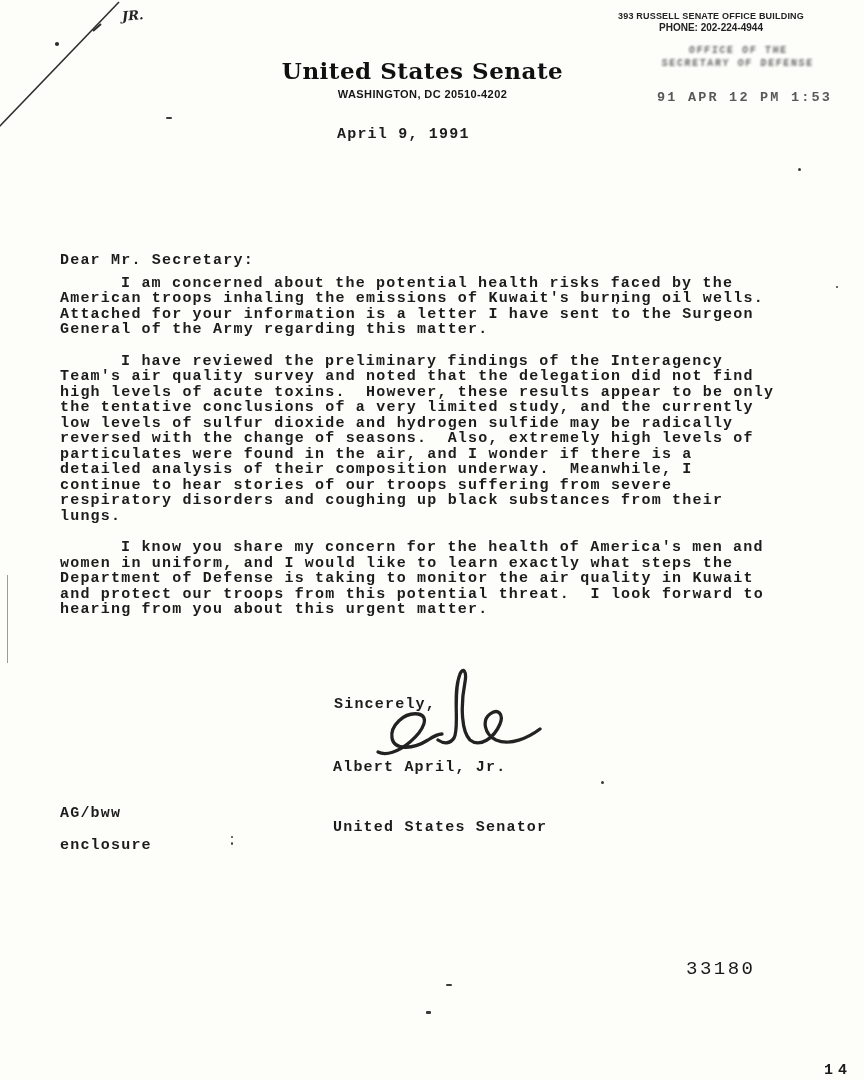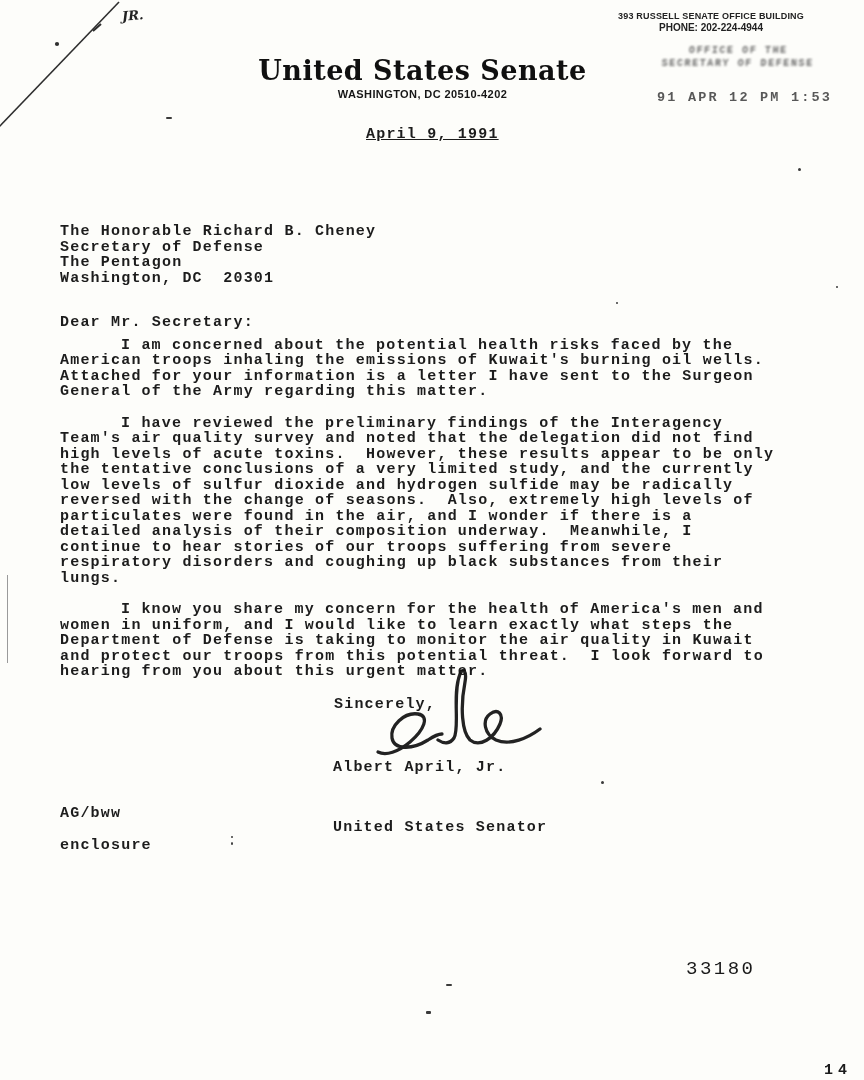--- a/index.html
+++ b/index.html
@@ -28,28 +28,28 @@
   .salutation { margin-top: 29px; }
   .para { white-space: pre-wrap; text-indent: 61px; margin-top: 16px; }
   .para.first { margin-top: 7px; }
 
   
   .closing-sincerely { left: 334px; top: 697px; }
   .signer-name { left: 333px; top: 760px; }
   .signer-title { left: 333px; top: 820px; font-family: Liberation Mono, monospace; }
   .ref-initials { left: 60px; top: 806px; }
   .enclosure-line { left: 60px; top: 838px; }
-  .date-line { left: 366px; top: 127px; text-decoration: underline; }
+  .date-line { left: 337px; top: 127px; }
 
   
   .letterhead { left: 230px; top: 56px; width: 385px; text-align: center; }
   .senate-title {
     font-family: "DejaVu Serif", serif;
     font-weight: 700;
-    font-size: 27px;
+    font-size: 23px;
     line-height: 30px;
     letter-spacing: 0.5px;
     color: #101010;
   }
   .senate-address {
     font-family: "Liberation Sans", sans-serif;
     font-weight: 700;
     font-size: 11px;
     letter-spacing: 0.4px;
     margin-top: 2px;
@@ -122,26 +122,20 @@
   <div class="abs stamp stamp-datetime">91 APR 12 PM 1:53</div>
 
   <div class="abs letterhead">
     <div class="senate-title">United States Senate</div>
     <div class="senate-address">WASHINGTON, DC 20510-4202</div>
   </div>
 
   <div class="abs mono soft date-line">April 9, 1991</div>
 
   <div class="abs mono soft letter-body">
-    <div>
-      <div class="addr-line">The Honorable Richard B. Cheney</div>
-      <div class="addr-line">Secretary of Defense</div>
-      <div class="addr-line">The Pentagon</div>
-      <div class="addr-line">Washington, DC  20301</div>
-    </div>
     <div class="salutation">Dear Mr. Secretary:</div>
     <p class="para first">I am concerned about the potential health risks faced by the American troops inhaling the emissions of Kuwait's burning oil wells.  Attached for your information is a letter I have sent to the Surgeon General of the Army regarding this matter.</p>
     <p class="para">I have reviewed the preliminary findings of the Interagency Team's air quality survey and noted that the delegation did not find high levels of acute toxins.  However, these results appear to be only the tentative conclusions of a very limited study, and the currently low levels of sulfur dioxide and hydrogen sulfide may be radically reversed with the change of seasons.  Also, extremely high levels of particulates were found in the air, and I wonder if there is a detailed analysis of their composition underway.  Meanwhile, I continue to hear stories of our troops suffering from severe respiratory disorders and coughing up black substances from their lungs.</p>
     <p class="para">I know you share my concern for the health of America's men and women in uniform, and I would like to learn exactly what steps the Department of Defense is taking to monitor the air quality in Kuwait and protect our troops from this potential threat.  I look forward to hearing from you about this urgent matter.</p>
   </div>
 
   <div class="abs mono soft closing-sincerely">Sincerely,</div>
 
   <svg class="abs" style="left:372px; top:666px;" width="175" height="102" viewBox="0 0 175 102">
     <g fill="none" stroke="#101010" stroke-width="3.3" stroke-linecap="round" opacity="0.92">

